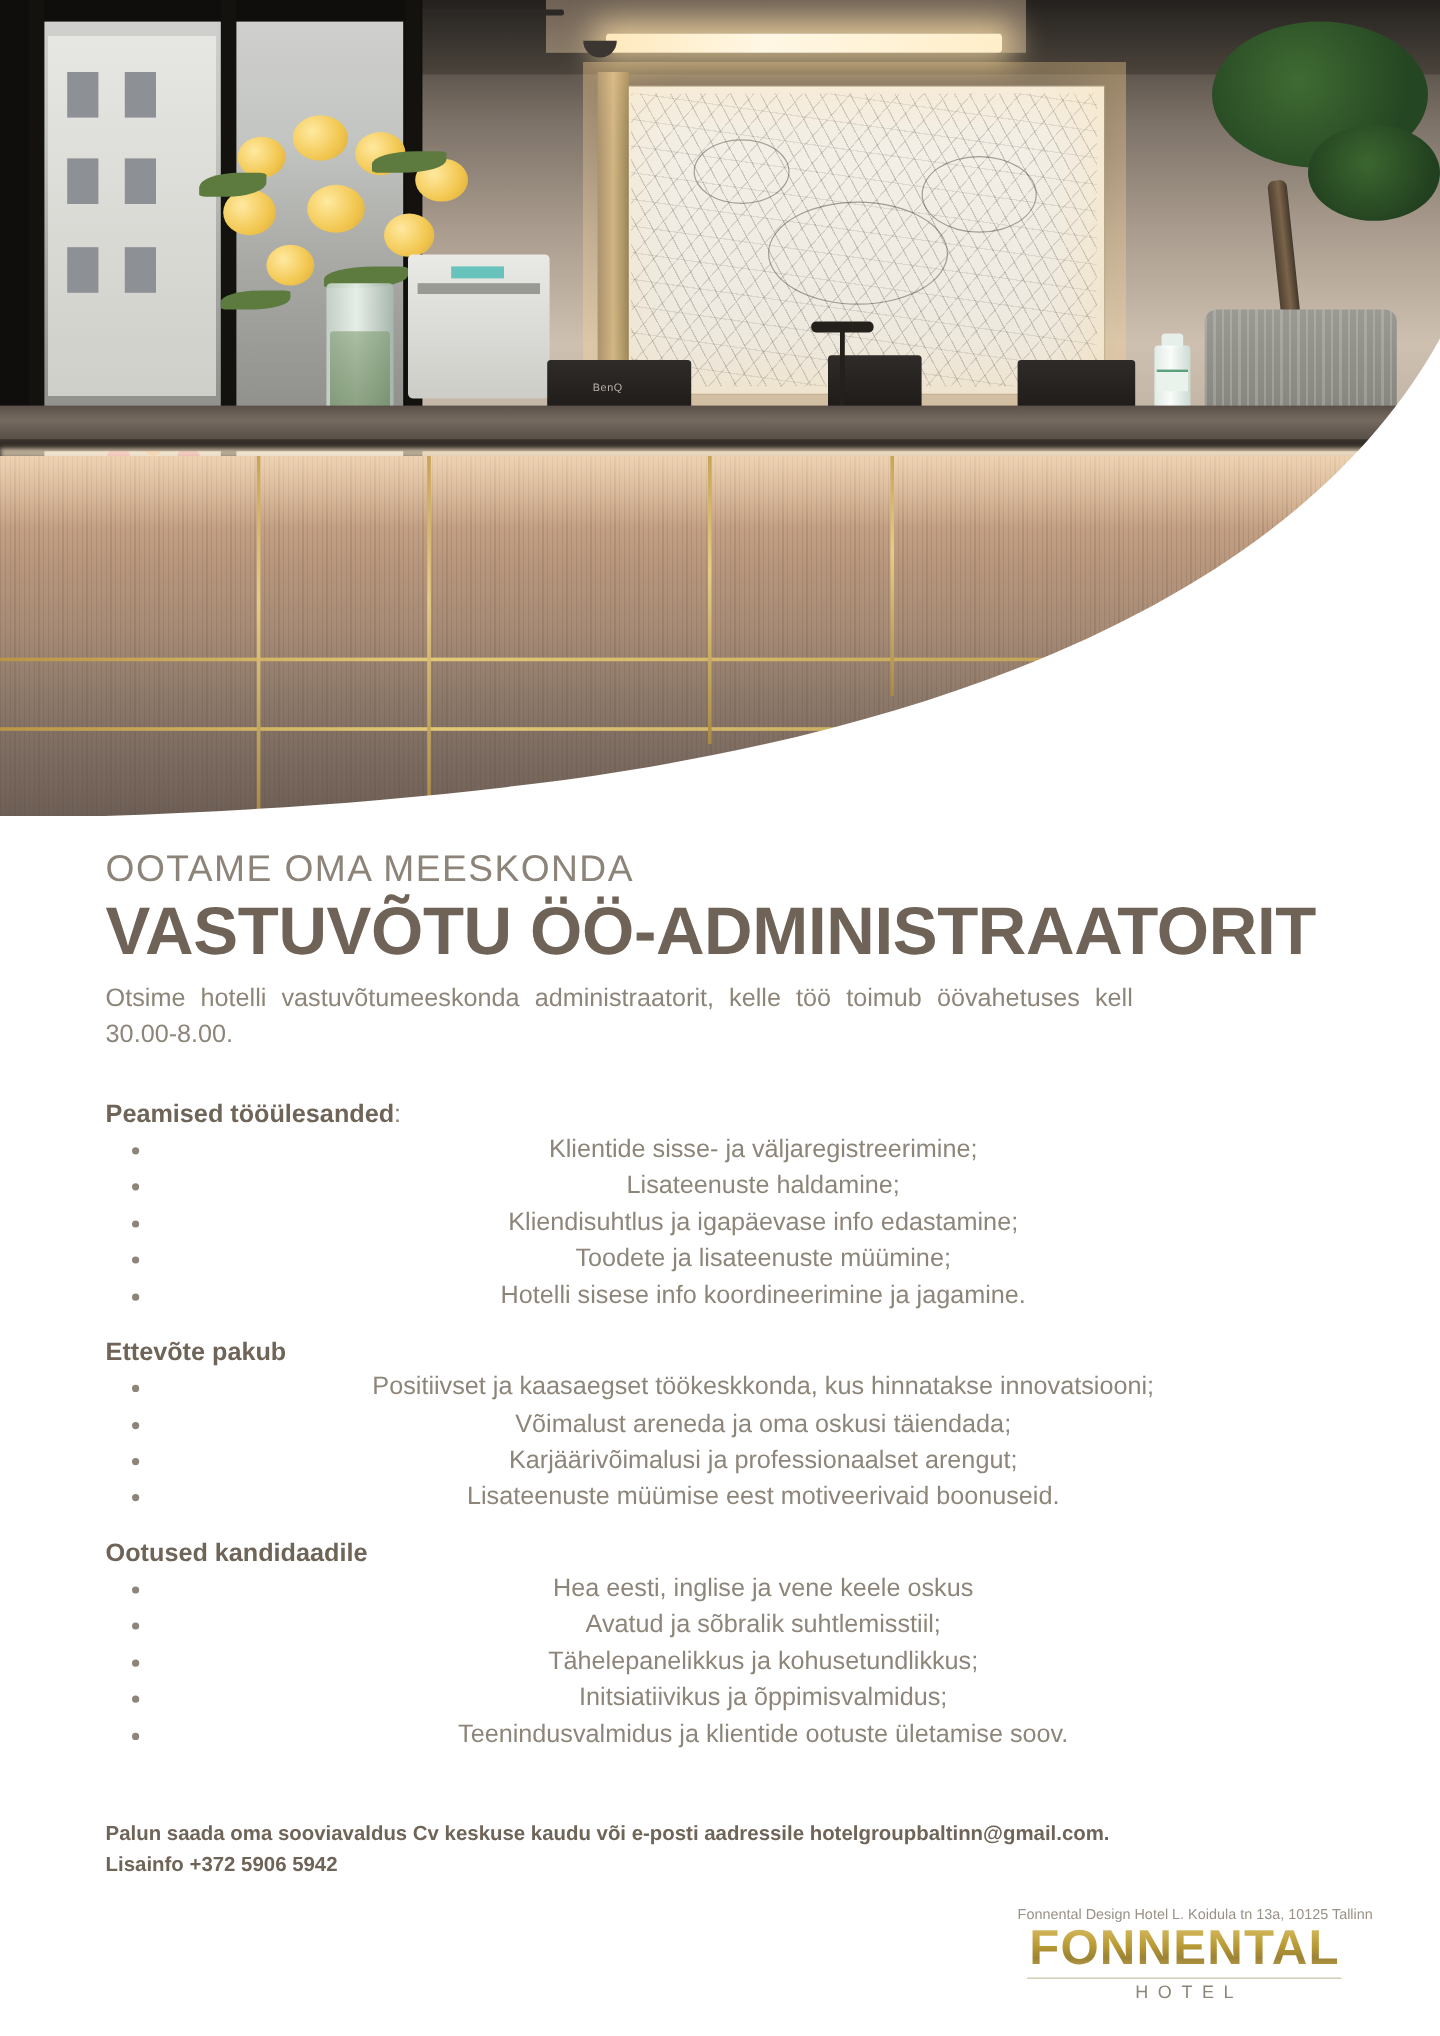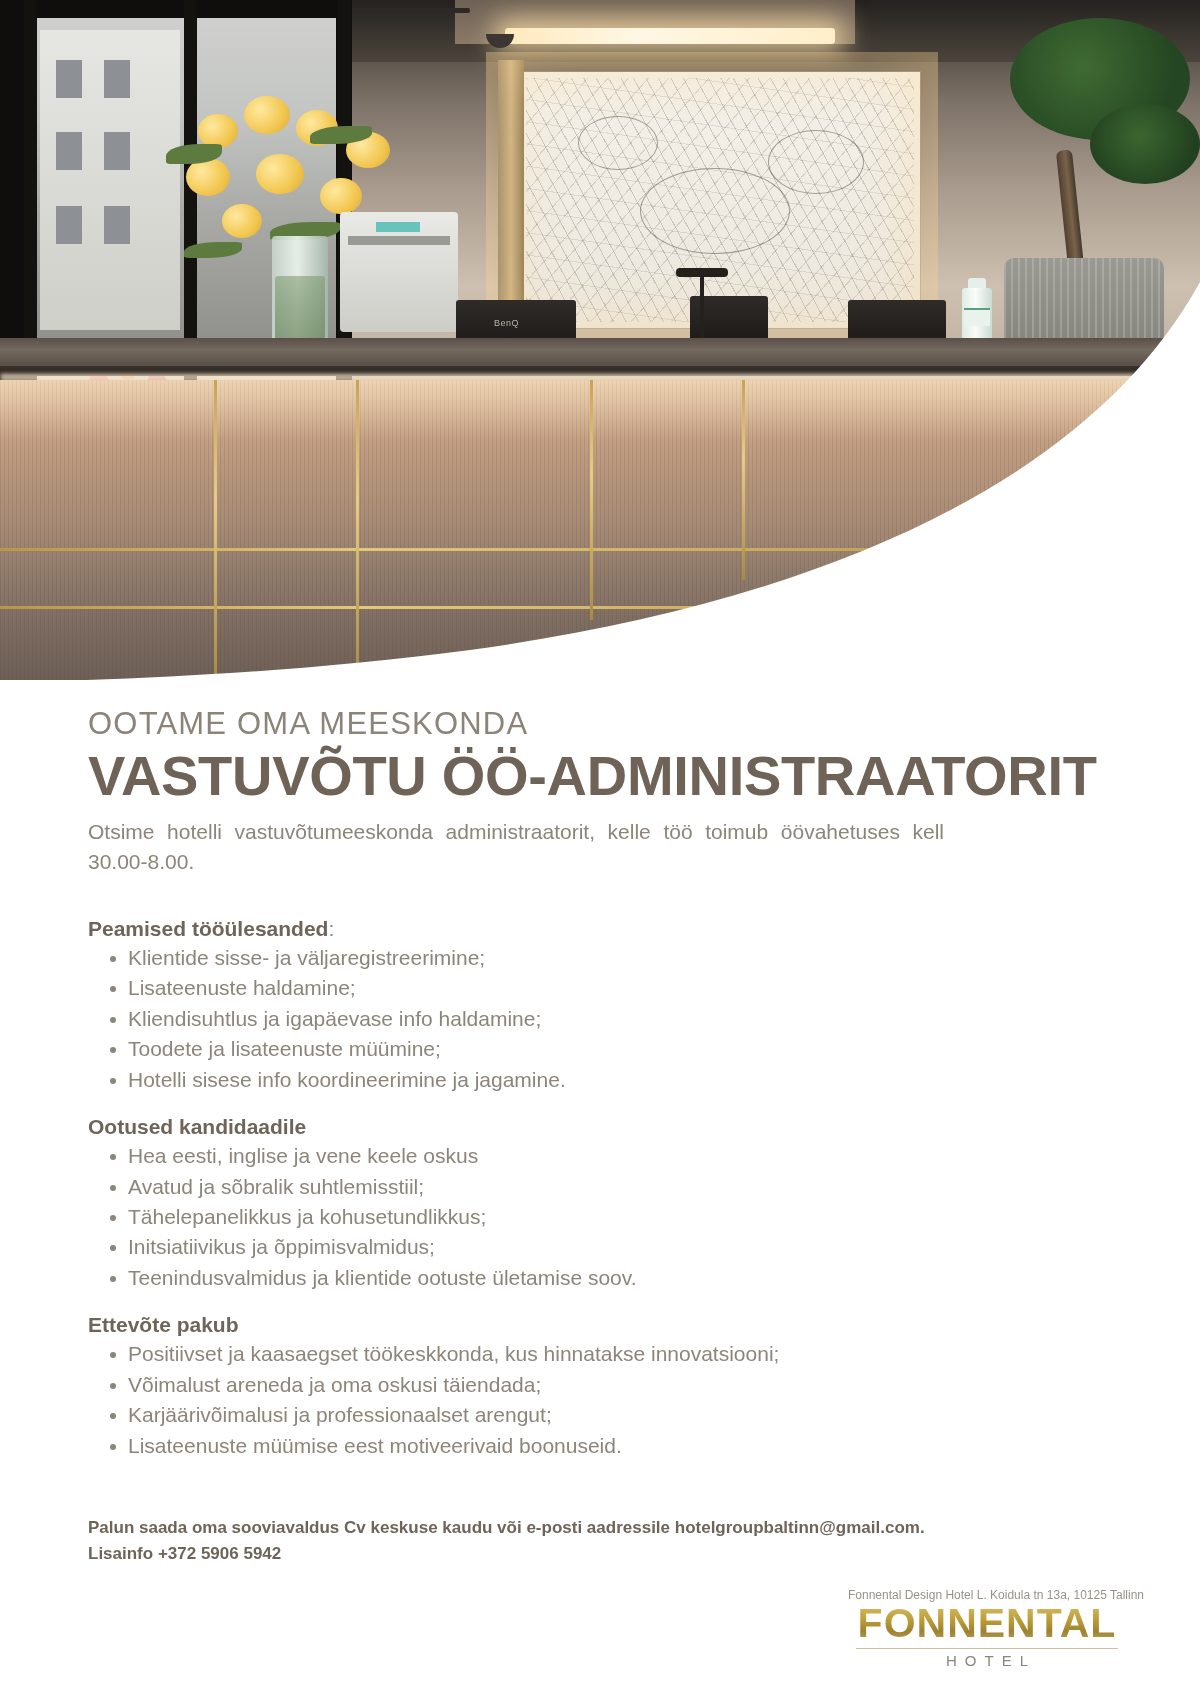--- a/index.html
+++ b/index.html
@@ -261,21 +261,21 @@
   }
   .intro{
     font-size:21px; line-height:1.42; color:#8d8579; margin-top:12px;
     text-align:justify; max-width:856px;
   }
   .section{ margin-top:0; }
   .section-title{
     font-size:21px; font-weight:700; color:#6f6458; margin-top:20px;
   }
   .section-title .plain{ font-weight:400; color:#8d8579; }
-  ul.bullets{ list-style:none; margin:2px 0 0 0; padding:0; }
+  ul.bullets{ list-style:none; margin:2px 0 0 0; padding:0;text-align:center; }
   ul.bullets li{
     position:relative; padding-left:40px; font-size:21px; line-height:1.45;
     color:#8d8579;
   }
   ul.bullets li::before{
     content:""; position:absolute; left:22px; top:13px;
     width:6px; height:6px; border-radius:50%; background:#8d8579;
   }
   .first-block .section-title{ margin-top:40px; }
 
@@ -416,51 +416,51 @@
     <h1 class="headline">VASTUVÕTU ÖÖ-ADMINISTRAATORIT</h1>
     <p class="intro">Otsime hotelli vastuvõtumeeskonda administraatorit, kelle töö toimub öövahetuses kell 30.00-8.00.</p>
 
     <div class="section first-block">
       <div class="section-title">
         <span>Peamised tööülesanded</span><span class="plain">:</span>
       </div>
       <ul class="bullets">
         <li>Klientide sisse- ja väljaregistreerimine;</li>
         <li>Lisateenuste haldamine;</li>
-        <li>Kliendisuhtlus ja igapäevase info haldamine;</li>
+        <li>Kliendisuhtlus ja igapäevase info edastamine;</li>
         <li>Toodete ja lisateenuste müümine;</li>
         <li>Hotelli sisese info koordineerimine ja jagamine.</li>
+      </ul>
+    </div>
+
+    <div class="section">
+      <div class="section-title">
+        <span>Ettevõte pakub</span><span class="plain"></span>
+      </div>
+      <ul class="bullets">
+        <li>Positiivset ja kaasaegset töökeskkonda, kus hinnatakse innovatsiooni;</li>
+        <li>Võimalust areneda ja oma oskusi täiendada;</li>
+        <li>Karjäärivõimalusi ja professionaalset arengut;</li>
+        <li>Lisateenuste müümise eest motiveerivaid boonuseid.</li>
       </ul>
     </div>
 
     <div class="section">
       <div class="section-title">
         <span>Ootused kandidaadile</span><span class="plain"></span>
       </div>
       <ul class="bullets">
         <li>Hea eesti, inglise ja vene keele oskus</li>
         <li>Avatud ja sõbralik suhtlemisstiil;</li>
         <li>Tähelepanelikkus ja kohusetundlikkus;</li>
         <li>Initsiatiivikus ja õppimisvalmidus;</li>
         <li>Teenindusvalmidus ja klientide ootuste ületamise soov.</li>
       </ul>
     </div>
 
-    <div class="section">
-      <div class="section-title">
-        <span>Ettevõte pakub</span><span class="plain"></span>
-      </div>
-      <ul class="bullets">
-        <li>Positiivset ja kaasaegset töökeskkonda, kus hinnatakse innovatsiooni;</li>
-        <li>Võimalust areneda ja oma oskusi täiendada;</li>
-        <li>Karjäärivõimalusi ja professionaalset arengut;</li>
-        <li>Lisateenuste müümise eest motiveerivaid boonuseid.</li>
-      </ul>
-    </div>
-
     <div class="contact">
       <span>Palun saada oma sooviavaldus Cv keskuse kaudu või e-posti aadressile hotelgroupbaltinn@gmail.com.</span>
       <span class="row2">Lisainfo  +372 5906 5942</span>
     </div>
 
     <div class="address">Fonnental Design Hotel L. Koidula tn 13a, 10125 Tallinn</div>
   </div>
 
   <div class="logo-wrap">
     <div class="logo-word">FONNENTAL</div>

